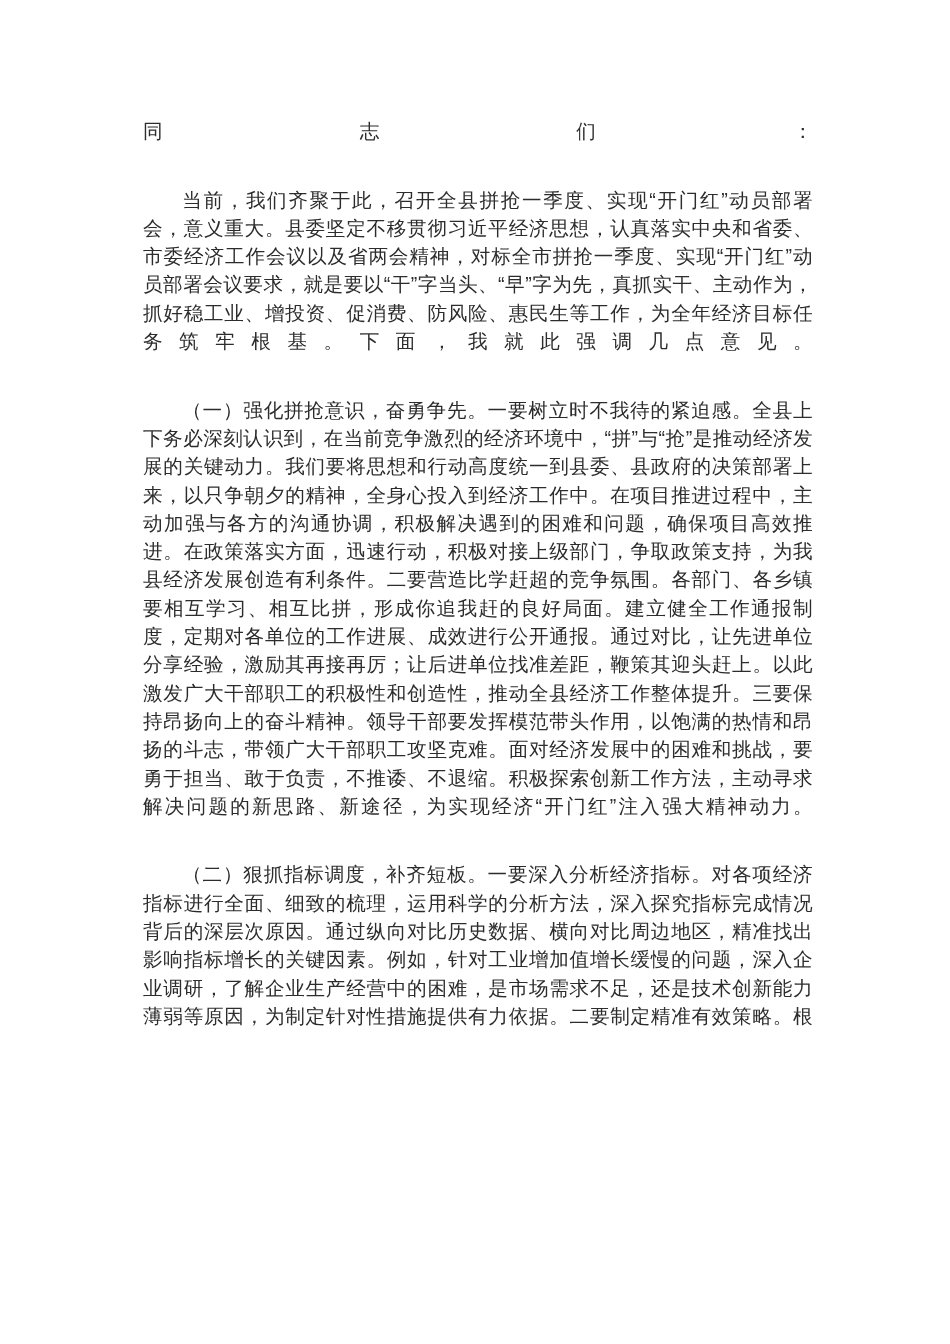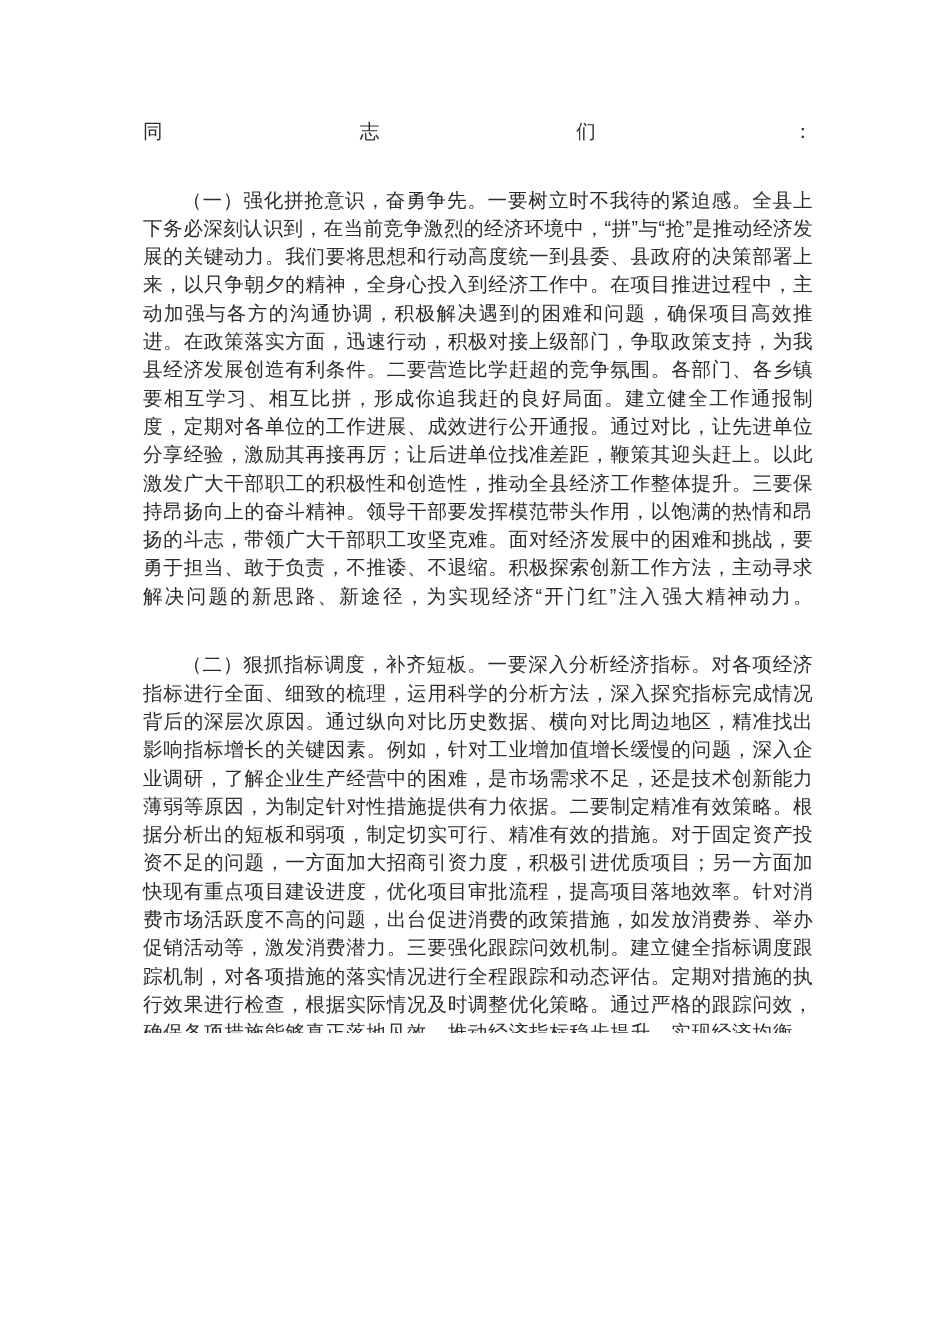--- a/index.html
+++ b/index.html
@@ -61,20 +61,21 @@
 </style>
 </head>
 <body>
 
 <div id="page">
 
   <div id="doc-body">
 
     <p class="para salutation">同志们：</p>
 
+    <p class="para indent">当前，我们齐聚于此，召开全县拼抢一季度、实现“开门红”动员部署会，意义重大。县委坚定不移贯彻习近平经济思想，认真落实中央和省委、市委经济工作会议以及省两会精神，对标全市拼抢一季度、实现“开门红”动员部署会议要求，就是要以“干”字当头、“早”字为先，真抓实干、主动作为，抓好稳工业、增投资、促消费、防风险、惠民生等工作，为全年经济目标任务筑牢根基。下面，我就此强调几点意见。</p>
 
 
     <p class="para subheading">（一）强化拼抢意识，奋勇争先。一要树立时不我待的紧迫感。全县上下务必深刻认识到，在当前竞争激烈的经济环境中，“拼”与“抢”是推动经济发展的关键动力。我们要将思想和行动高度统一到县委、县政府的决策部署上来，以只争朝夕的精神，全身心投入到经济工作中。在项目推进过程中，主动加强与各方的沟通协调，积极解决遇到的困难和问题，确保项目高效推进。在政策落实方面，迅速行动，积极对接上级部门，争取政策支持，为我县经济发展创造有利条件。二要营造比学赶超的竞争氛围。各部门、各乡镇要相互学习、相互比拼，形成你追我赶的良好局面。建立健全工作通报制度，定期对各单位的工作进展、成效进行公开通报。通过对比，让先进单位分享经验，激励其再接再厉；让后进单位找准差距，鞭策其迎头赶上。以此激发广大干部职工的积极性和创造性，推动全县经济工作整体提升。三要保持昂扬向上的奋斗精神。领导干部要发挥模范带头作用，以饱满的热情和昂扬的斗志，带领广大干部职工攻坚克难。面对经济发展中的困难和挑战，要勇于担当、敢于负责，不推诿、不退缩。积极探索创新工作方法，主动寻求解决问题的新思路、新途径，为实现经济“开门红”注入强大精神动力。</p>
 
     <p class="para subheading">（二）狠抓指标调度，补齐短板。一要深入分析经济指标。对各项经济指标进行全面、细致的梳理，运用科学的分析方法，深入探究指标完成情况背后的深层次原因。通过纵向对比历史数据、横向对比周边地区，精准找出影响指标增长的关键因素。例如，针对工业增加值增长缓慢的问题，深入企业调研，了解企业生产经营中的困难，是市场需求不足，还是技术创新能力薄弱等原因，为制定针对性措施提供有力依据。二要制定精准有效策略。根据分析出的短板和弱项，制定切实可行、精准有效的措施。对于固定资产投资不足的问题，一方面加大招商引资力度，积极引进优质项目；另一方面加快现有重点项目建设进度，优化项目审批流程，提高项目落地效率。针对消费市场活跃度不高的问题，出台促进消费的政策措施，如发放消费券、举办促销活动等，激发消费潜力。三要强化跟踪问效机制。建立健全指标调度跟踪机制，对各项措施的落实情况进行全程跟踪和动态评估。定期对措施的执行效果进行检查，根据实际情况及时调整优化策略。通过严格的跟踪问效，确保各项措施能够真正落地见效，推动经济指标稳步提升，实现经济均衡、协调发展。</p>
 
   </div>
 
 </div>
 

